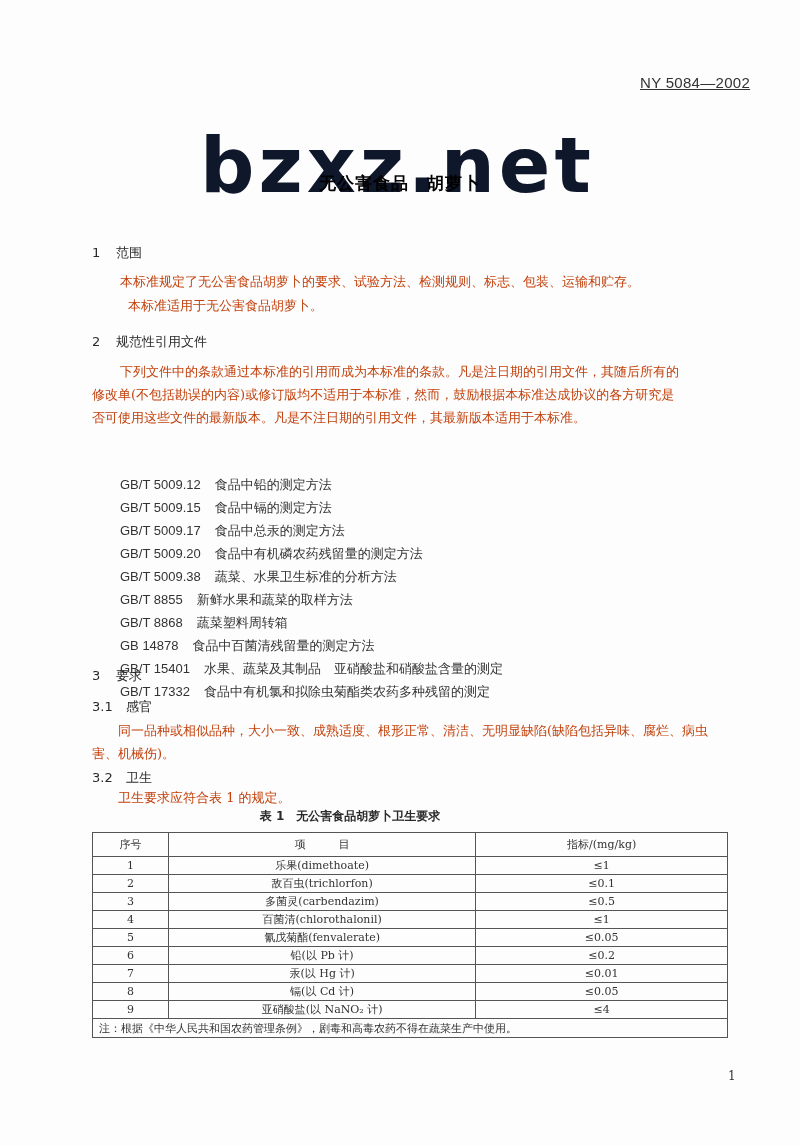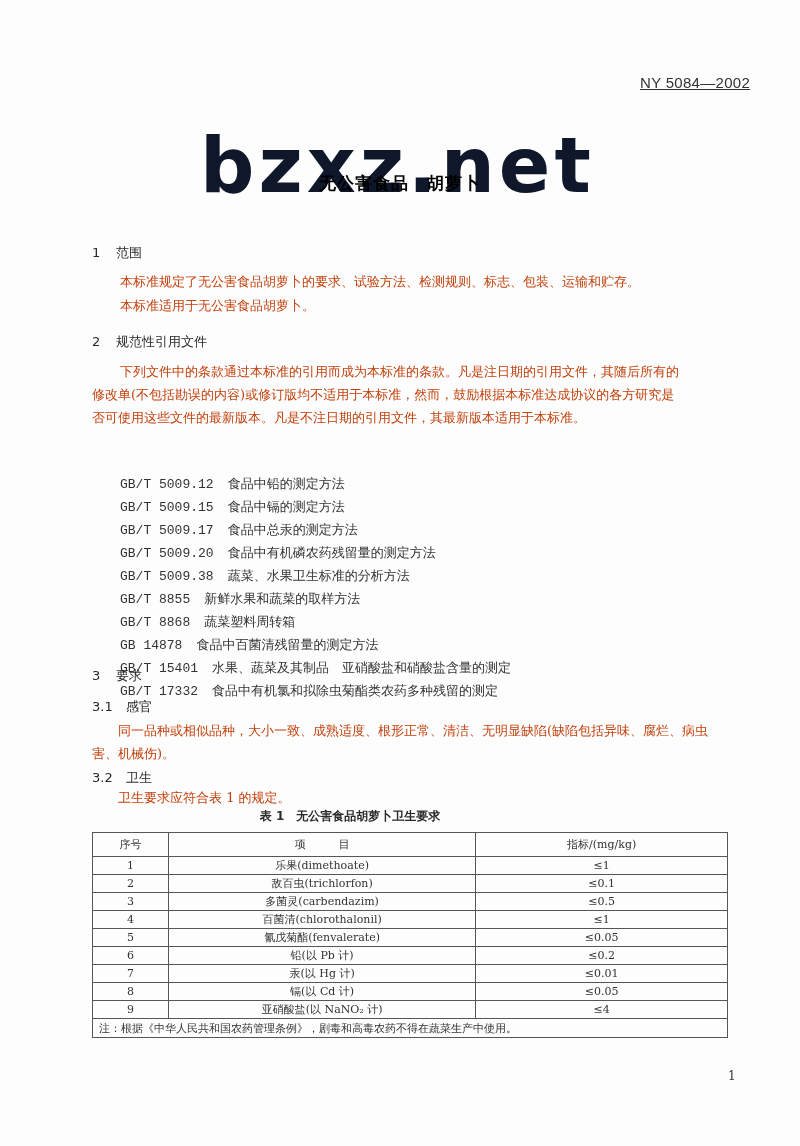--- a/index.html
+++ b/index.html
@@ -9,21 +9,21 @@
     font-family: "DejaVu Serif", "Liberation Serif", serif;
   }
   .abs { position: absolute; white-space: nowrap; }
   .std-code { left: 640px; top: 74px; font-family: "Liberation Sans", sans-serif; font-size: 15px; color: #333; letter-spacing: 0.3px; text-decoration: underline; }
   .watermark { left: 200px; top: 128px; font-family: "DejaVu Sans", sans-serif; font-weight: bold; font-size: 76px; color: #0f172a; letter-spacing: 4px; line-height: 1; }
   .doc-title { left: 0; width: 800px; top: 172px; text-align: center; font-family: "DejaVu Sans", sans-serif; font-weight: bold; font-size: 17px; color: #000000; letter-spacing: 1px; }
   .h1 { left: 92px; font-family: "DejaVu Sans", sans-serif; font-size: 13px; color: #2a2a2a; }
   .h1 .num { display: inline-block; width: 24px; }
   .p { font-size: 13px; color: #c2410c; }
   .ref { left: 120px; font-size: 13px; color: #333; }
-  .ref .code { display: inline-block; margin-right: 14px; font-family: Liberation Mono, monospace; margin-top: 44px; }
+  .ref .code { display: inline-block; margin-right: 14px; font-family: Liberation Sans, sans-serif; margin-top: 44px; }
   table.t1 {
     position: absolute; left: 92px; top: 832px; width: 636px;
     border-collapse: collapse; font-size: 11px; color: #333;
   }
   table.t1 td, table.t1 th {
     border: 1px solid #555; text-align: center; font-weight: normal;
     height: 17px; padding: 0;
   }
   table.t1 th { height: 23px; }
   table.t1 td.note { text-align: left; padding-left: 6px; height: 18px; }
@@ -34,21 +34,21 @@
 <body>
 
 <div class="abs std-code">NY 5084—2002</div>
 <div class="abs watermark">bzxz.net</div>
 <div class="abs doc-title">无公害食品　胡萝卜</div>
 
 <div class="abs h1" style="top:244px;">
   <span class="num">1</span><span>范围</span>
 </div>
 <div class="abs p" style="left:120px; top:273px;">本标准规定了无公害食品胡萝卜的要求、试验方法、检测规则、标志、包装、运输和贮存。</div>
-<div class="abs p" style="left:120px; top:297px;text-align:center;">本标准适用于无公害食品胡萝卜。</div>
+<div class="abs p" style="left:128px; top:297px;text-align:center;">本标准适用于无公害食品胡萝卜。</div>
 
 <div class="abs h1" style="top:333px;">
   <span class="num">2</span><span>规范性引用文件</span>
 </div>
 <div class="abs p" style="left:120px; top:363px;">下列文件中的条款通过本标准的引用而成为本标准的条款。凡是注日期的引用文件，其随后所有的</div>
 <div class="abs p" style="left:92px; top:386px;">修改单(不包括勘误的内容)或修订版均不适用于本标准，然而，鼓励根据本标准达成协议的各方研究是</div>
 <div class="abs p" style="left:92px; top:409px;">否可使用这些文件的最新版本。凡是不注日期的引用文件，其最新版本适用于本标准。</div>
 
 <div class="abs ref" style="top:433px;"><span class="code">GB/T 5009.12</span><span>食品中铅的测定方法</span></div>
 <div class="abs ref" style="top:456px;"><span class="code">GB/T 5009.15</span><span>食品中镉的测定方法</span></div>

